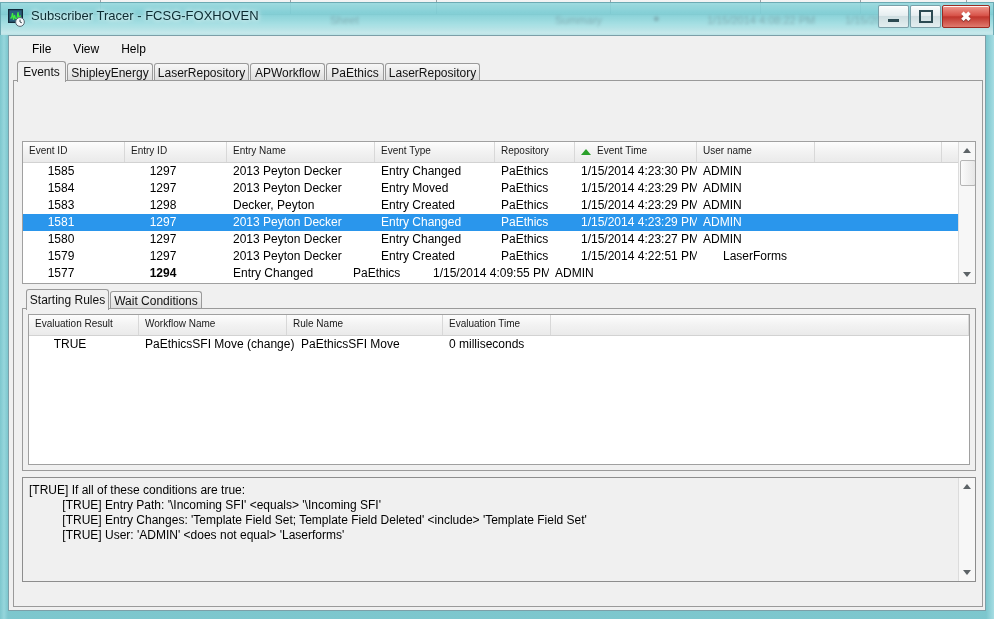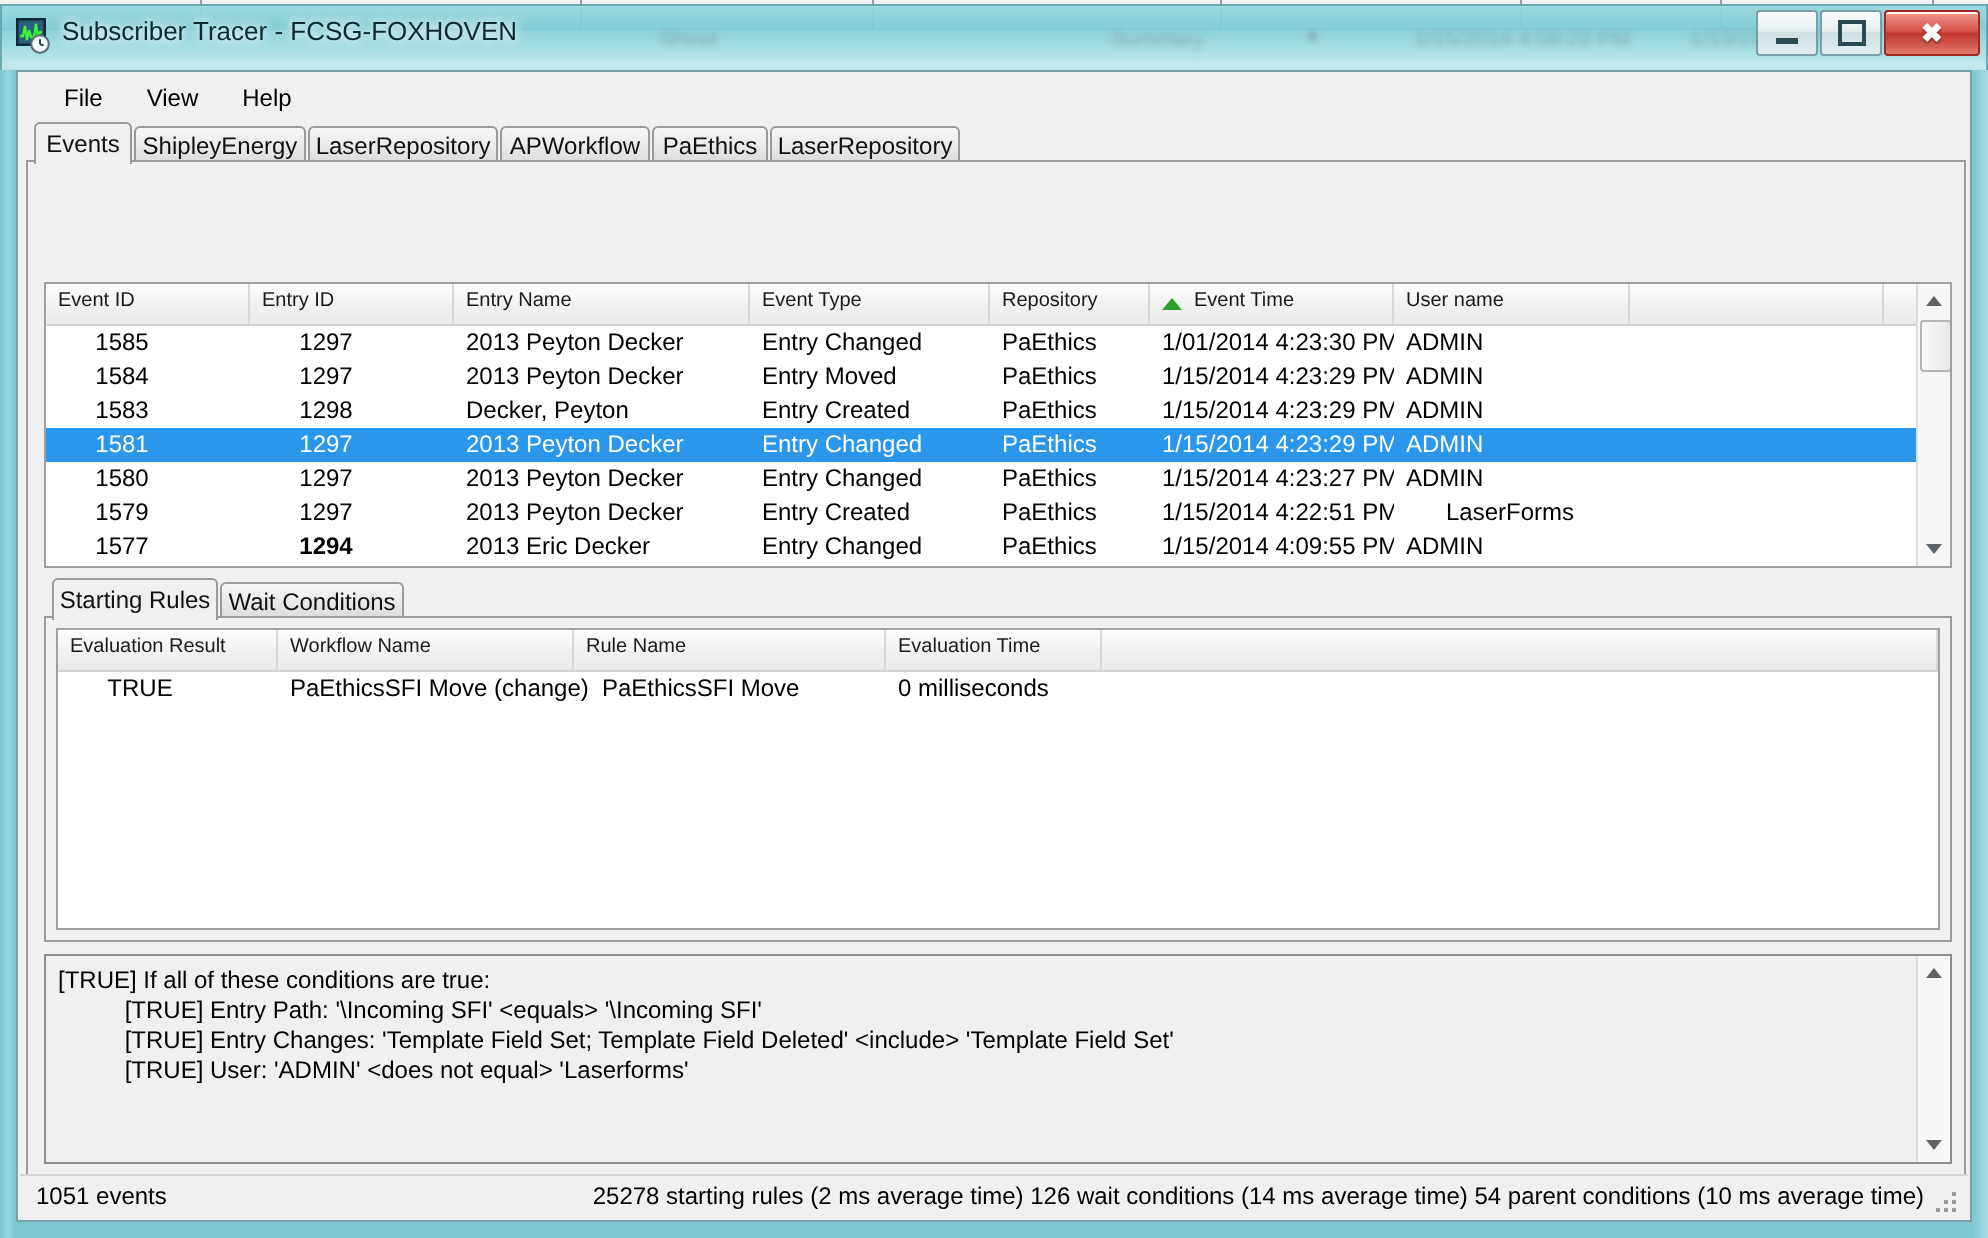--- a/index.html
+++ b/index.html
@@ -308,21 +308,21 @@
             <div class="gh-cell" style="width: 118px;">User name</div>
             <div class="gh-cell" style="width: 127px;"></div>
           </div>
         <div id="events-body">
             <div class="grid-row">
               <div class="gr-cell num" style="width: 102px;">1585</div>
               <div class="gr-cell num" style="width: 102px;">1297</div>
               <div class="gr-cell" style="width: 148px;">2013 Peyton Decker</div>
               <div class="gr-cell" style="width: 120px;">Entry Changed</div>
               <div class="gr-cell" style="width: 80px;">PaEthics</div>
-              <div class="gr-cell" style="width: 122px;">1/01/2014 4:23:30 PM</div>
+              <div class="gr-cell" style="width: 122px;">1/15/2014 4:23:30 PM</div>
               <div class="gr-cell" style="width: 118px;">ADMIN</div>
               <div class="gr-cell" style="width: 127px;"></div>
             </div>
             <div class="grid-row">
               <div class="gr-cell num" style="width: 102px;">1584</div>
               <div class="gr-cell num" style="width: 102px;">1297</div>
               <div class="gr-cell" style="width: 148px;">2013 Peyton Decker</div>
               <div class="gr-cell" style="width: 120px;">Entry Moved</div>
               <div class="gr-cell" style="width: 80px;">PaEthics</div>
               <div class="gr-cell" style="width: 122px;">1/15/2014 4:23:29 PM</div>
@@ -365,21 +365,20 @@
               <div class="gr-cell" style="width: 148px;">2013 Peyton Decker</div>
               <div class="gr-cell" style="width: 120px;">Entry Created</div>
               <div class="gr-cell" style="width: 80px;">PaEthics</div>
               <div class="gr-cell" style="width: 122px;">1/15/2014 4:22:51 PM</div>
               <div class="gr-cell" style="width: 118px; margin-left: 20px;">LaserForms</div>
               <div class="gr-cell" style="width: 127px;"></div>
             </div>
             <div class="grid-row">
               <div class="gr-cell num" style="width: 102px;">1577</div>
               <div class="gr-cell num" style="width: 102px; font-weight: bold;">1294</div>
-              <div class="gr-cell" style="width: 148px;">2013 Eric Decker</div>
               <div class="gr-cell" style="width: 120px;">Entry Changed</div>
               <div class="gr-cell" style="width: 80px;">PaEthics</div>
               <div class="gr-cell" style="width: 122px;">1/15/2014 4:09:55 PM</div>
               <div class="gr-cell" style="width: 118px;">ADMIN</div>
               <div class="gr-cell" style="width: 127px;"></div>
             </div>
           </div>
         <div class="vscroll">
           <div class="sb-arrow up">
               <span class="arrow-up"></span>
@@ -427,27 +426,15 @@
               <span class="arrow-up"></span>
             </div>
           <div class="sb-arrow down">
               <span class="arrow-dn"></span>
             </div>
         </div>
       </div>
 
     </div>
 
-    <div id="statusbar">
-      <span id="status-left">1051 events</span>
-      <span id="status-right">25278 starting rules (2 ms average time)  126 wait conditions (14 ms average time)  54 parent conditions (10 ms average time)</span>
-      <span class="gripper">
-        <i style="left:9px; top:3px;"></i>
-        <i style="left:5px; top:7px;"></i>
-          <i style="left:9px; top:7px;"></i>
-        <i style="left:1px; top:11px;"></i>
-          <i style="left:5px; top:11px;"></i>
-          <i style="left:9px; top:11px;"></i>
-      </span>
-    </div>
 
   </div>
 </div>
 
 </body></html>

